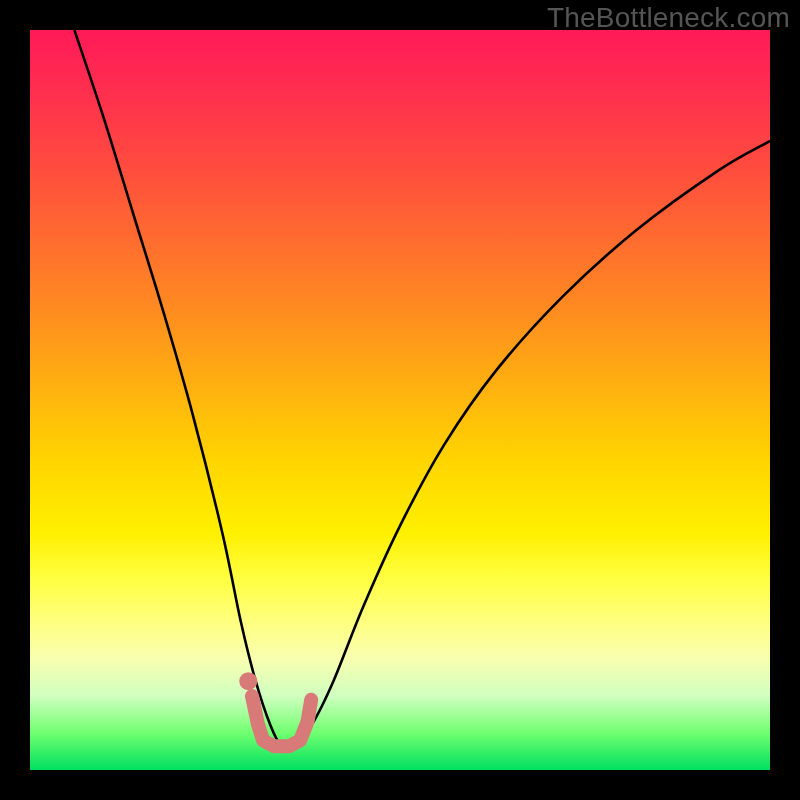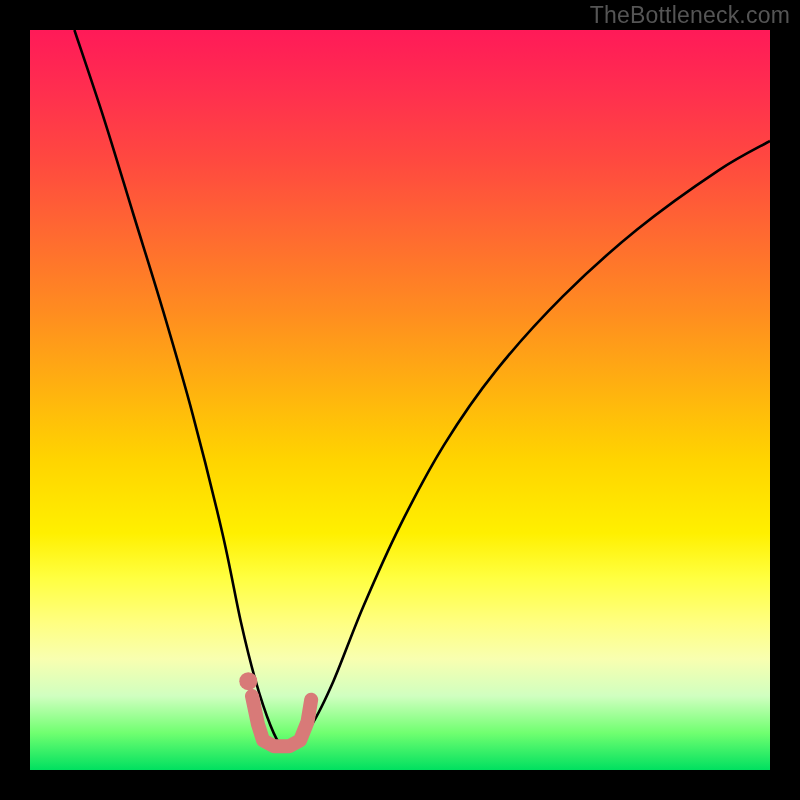--- a/index.html
+++ b/index.html
@@ -9,21 +9,21 @@
     background: #000;
     position: relative;
     overflow: hidden;
     font-family: Arial, Helvetica, sans-serif;
   }
   .watermark {
     position: absolute;
     top: 2px;
     right: 10px;
     color: #555;
-    font-size: 23px;
+    font-size: 28px;
     font-weight: 500;
     z-index: 10;
     letter-spacing: 0.2px;
   }
   .plot-frame {
     position: absolute;
     left: 30px;
     top: 30px;
     width: 740px;
     height: 740px;

